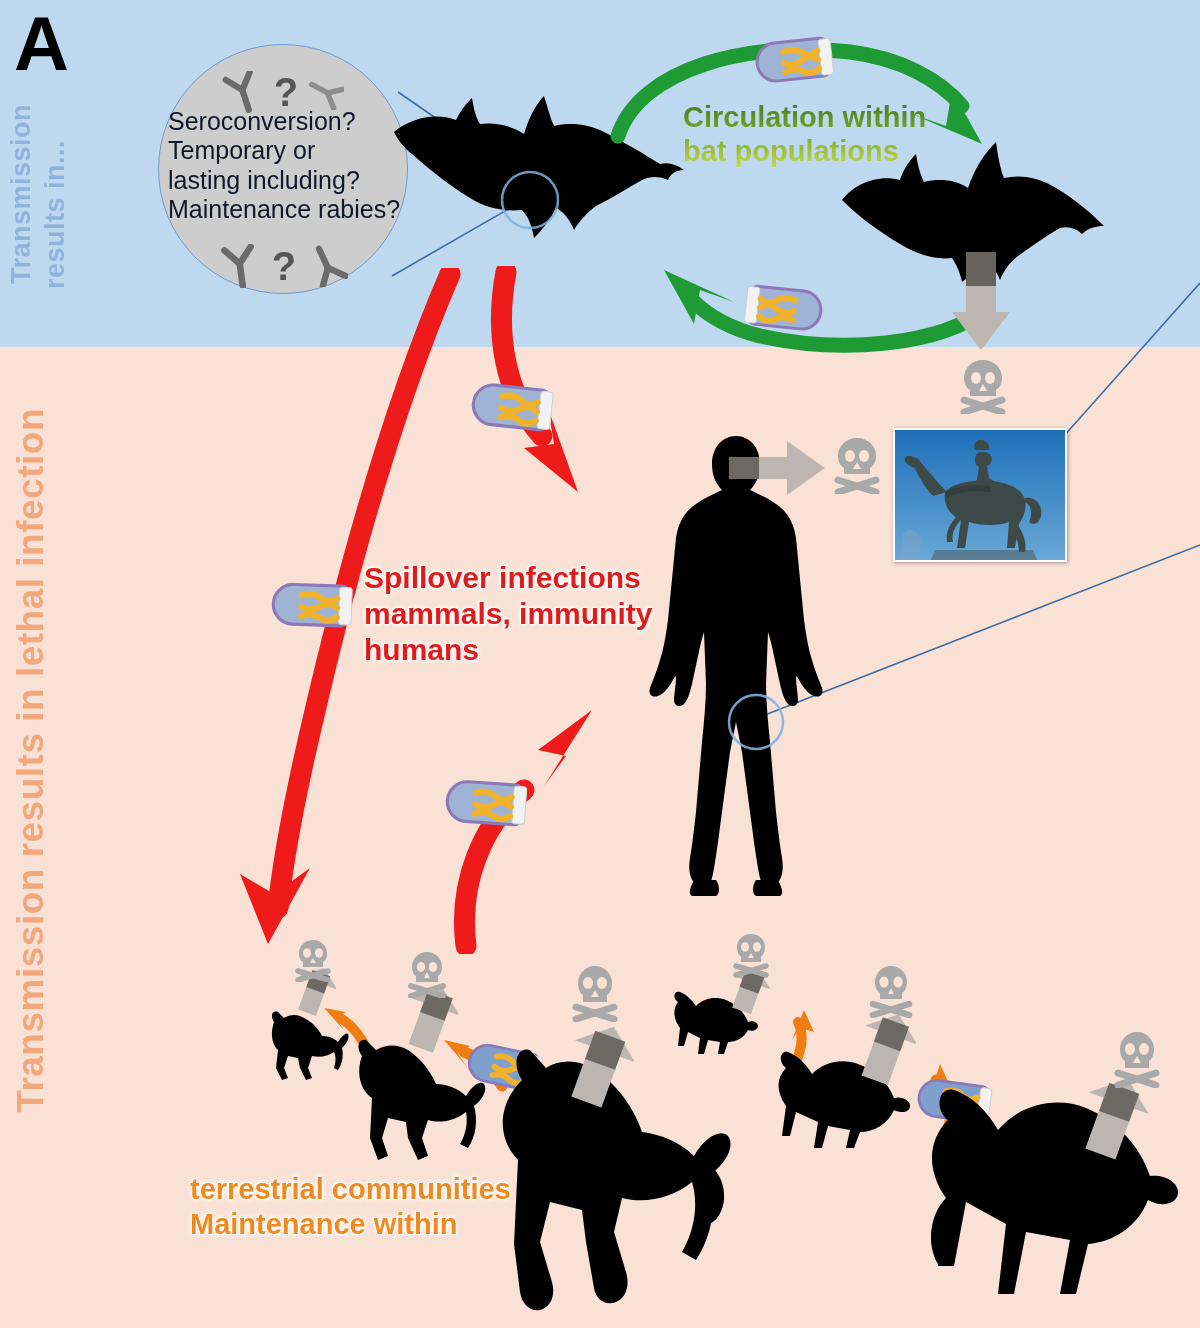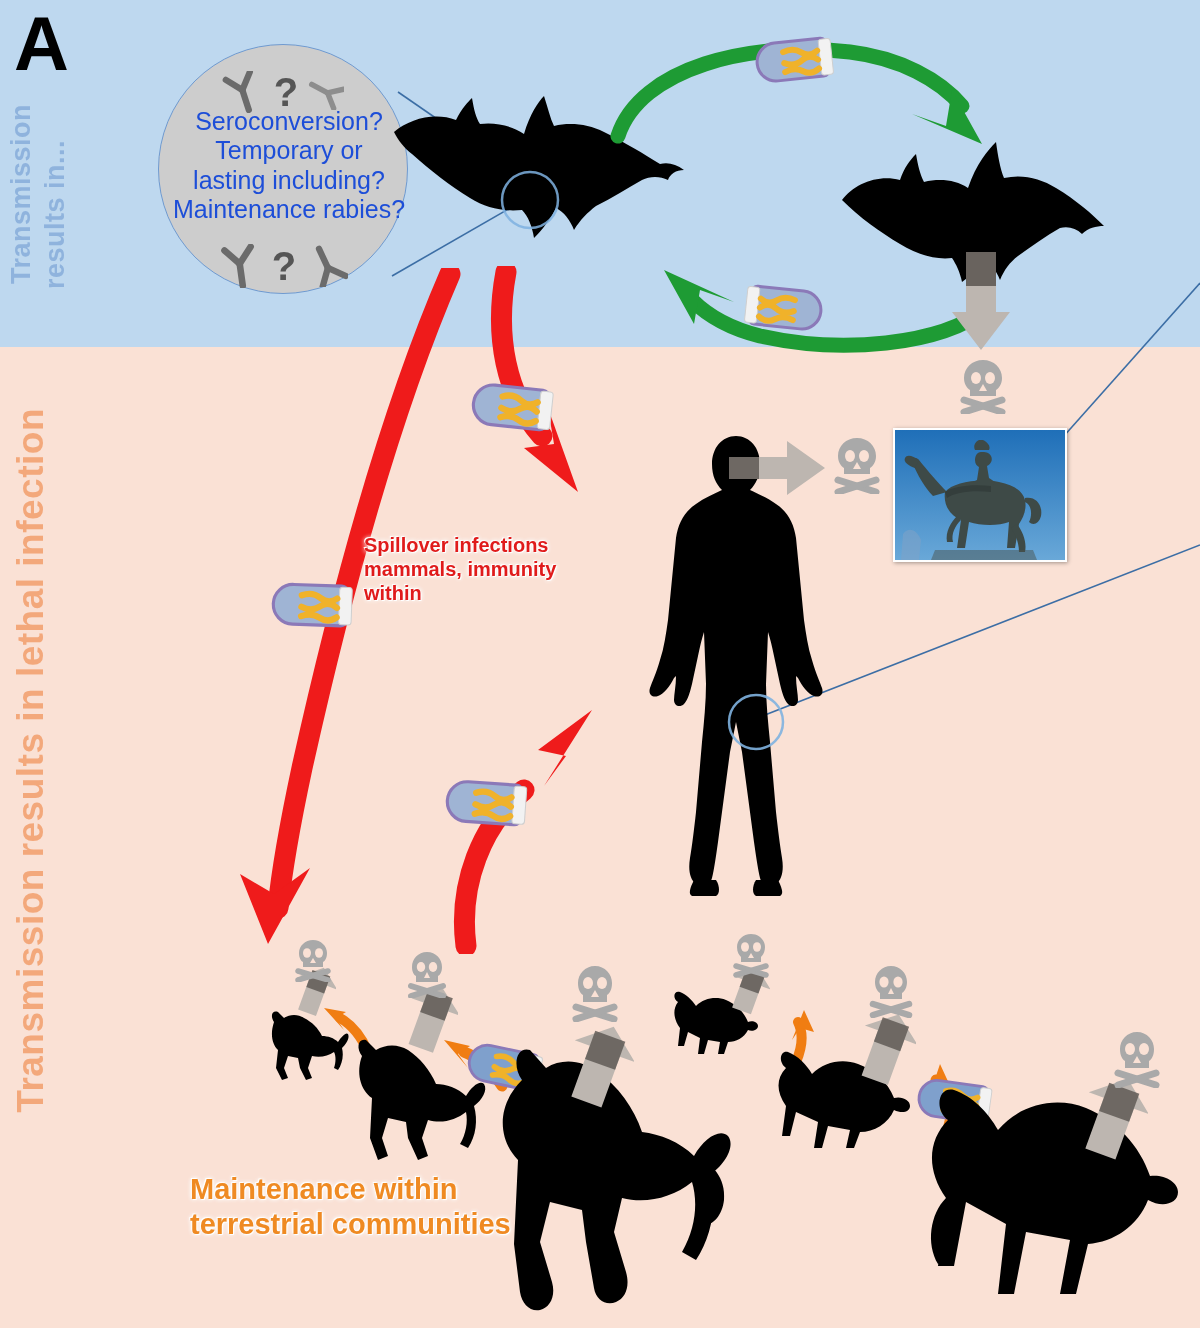--- a/index.html
+++ b/index.html
@@ -39,22 +39,22 @@
 
   
   #question-bubble{
     position:absolute;left:158px;top:44px;
     width:250px;height:250px;border-radius:50%;
     background:#cdcdcd;border:1.5px solid #6f9ad0;
     box-sizing:border-box;
   }
   #question-bubble-text{
     position:absolute;left:156px;top:107px;width:254px;
-    font-size:25px;line-height:1.17;color:#1d4ed8;font-weight:500;
-    text-align:center;padding-left:12px;box-sizing:border-box;
+    font-size:25px;line-height:1.17;color:#0f172a;font-weight:500;
+    text-align:left;padding-left:12px;box-sizing:border-box;
   }
   .ab-row{position:absolute;left:158px;width:250px;height:52px;
           display:flex;align-items:center;justify-content:center;gap:10px;}
   #ab-row-top{top:66px;}
   #ab-row-bottom{top:240px;}
   .ab-row svg{display:block;}
   .qmark{font-size:40px;color:#555;font-weight:bold;line-height:1;}
 
   
   .sil{position:absolute;}
@@ -66,22 +66,22 @@
   
   #label-circulation{
     position:absolute;left:683px;top:100px;width:260px;
     font-size:29px;font-weight:bold;line-height:1.18;
     color:#5c8a23;
     background:linear-gradient(180deg,#3f7a1e 0%, #7fae2d 55%, #c8d94a 100%);
     -webkit-background-clip:text;background-clip:text;color:transparent;
     text-shadow:none;
   }
   #label-spillover{
-    position:absolute;left:364px;top:533px;width:290px;
-    font-size:20px;font-weight:bold;line-height:1.2;color:#e01b1b;
+    position:absolute;left:364px;top:560px;width:290px;
+    font-size:30px;font-weight:bold;line-height:1.2;color:#e01b1b;
     text-shadow:0 0 5px #fff,0 0 5px #fff,1px 1px 0 #fff,-1px -1px 0 #fff;
   }
   #label-maintenance{
     position:absolute;left:190px;top:1172px;width:360px;
     font-size:29px;font-weight:bold;line-height:1.2;color:#ef8a22;
     text-shadow:0 0 5px #fff,0 0 5px #fff,1px 1px 0 #fff,-1px -1px 0 #fff;
   }
 
   
   #statue-photo{
@@ -203,20 +203,24 @@
 
   <svg style="position:absolute;left:600px;top:28px;" width="420" height="140">
     <path d="M18 108 C40 40 150 12 250 24 C300 30 340 52 362 78" fill="none" stroke="#1e9b34" stroke-width="15" stroke-linecap="round"></path>
     <path d="M382 116 L352 62 L346 98 L312 86 Z" fill="#1e9b34"></path>
   </svg>
   <svg style="position:absolute;left:640px;top:250px;" width="380" height="110">
     <path d="M348 58 C300 96 200 104 120 86 C88 78 66 64 52 50" fill="none" stroke="#1e9b34" stroke-width="15" stroke-linecap="round"></path>
     <path d="M24 20 L54 74 L60 40 L94 52 Z" fill="#1e9b34"></path>
   </svg>
 
+  <div id="label-circulation">
+    <div>Circulation within</div>
+    <div>bat populations</div>
+  </div>
 
   <div class="virion" style="left:754px;top:38px;transform:rotate(-6deg);">
     <svg width="82" height="44" viewBox="0 0 82 44">
       <path d="M22 3 H68 A6 6 0 0 1 74 9 V35 A6 6 0 0 1 68 41 H22 A19 19 0 0 1 22 3 Z" fill="#9fb4d4" stroke="#8b79b8" stroke-width="3"></path>
       <rect x="66" y="4" width="12" height="36" rx="3" fill="#f2f2f2" stroke="#cfcfcf" stroke-width="1"></rect>
       <path d="M30 13 q10 -4 18 2 q8 6 16 0 M30 24 q10 5 18 -1 q8 -6 16 1 M30 33 q10 -4 18 1 q8 5 16 -1" fill="none" stroke="#f0b22a" stroke-width="6" stroke-linecap="round"></path>
     </svg>
   </div>
 
   <div class="virion" style="left:742px;top:286px;transform:rotate(6deg) scaleX(-1);">
@@ -318,21 +322,21 @@
     <svg width="86" height="46" viewBox="0 0 82 44">
       <path d="M22 3 H68 A6 6 0 0 1 74 9 V35 A6 6 0 0 1 68 41 H22 A19 19 0 0 1 22 3 Z" fill="#9fb4d4" stroke="#8b79b8" stroke-width="3"></path>
       <rect x="66" y="4" width="12" height="36" rx="3" fill="#f2f2f2" stroke="#cfcfcf" stroke-width="1"></rect>
       <path d="M30 13 q10 -4 18 2 q8 6 16 0 M30 24 q10 5 18 -1 q8 -6 16 1 M30 33 q10 -4 18 1 q8 5 16 -1" fill="none" stroke="#f0b22a" stroke-width="6" stroke-linecap="round"></path>
     </svg>
   </div>
 
   <div id="label-spillover">
     <div>Spillover infections</div>
     <div>mammals, immunity</div>
-    <div>within</div>
+    <div>humans</div>
   </div>
 
   <div class="sil" style="left:646px;top:432px;">
     <svg width="180" height="470" viewBox="0 0 180 470">
       <path fill="#000" d="M90 4 C76 4 66 16 66 32 C66 44 70 52 76 58 C68 62 58 66 50 72
         C38 80 32 92 30 106 L22 188 C20 202 18 216 14 228 C10 242 6 250 4 256
         C2 262 6 266 12 264 C18 262 24 254 28 246 L30 244 C30 254 28 262 28 268
         C28 274 34 276 38 272 C42 268 44 260 46 252 L52 224 C54 214 56 206 58 200
         L60 252 C60 270 58 290 56 310 L50 380 C48 398 46 414 44 426
         C42 438 44 448 50 452 C56 456 64 454 66 446 C68 438 70 424 72 410
@@ -476,22 +480,22 @@
       </g>
     </g>
     <g fill="#fae1d5">
         <ellipse cx="20" cy="19" rx="5" ry="6"></ellipse>
         <ellipse cx="34" cy="19" rx="5" ry="6"></ellipse>
       <path d="M27 26 l-4 7 h8 Z"></path>
       </g>
   </svg>
 
   <div id="label-maintenance">
+    <div>terrestrial communities</div>
     <div>Maintenance within</div>
-    <div>terrestrial communities</div>
   </div>
 
   <div class="sil" style="left:672px;top:984px;">
     <svg width="88" height="72" viewBox="0 0 88 72">
       <path fill="#000" d="M6 18 C0 14 2 6 8 8 C14 10 20 16 24 22
         C32 14 44 12 54 16 C64 20 72 28 76 38 C80 36 86 38 86 42
         C86 46 80 48 76 46 C72 54 64 58 56 58 L52 70 L46 70 L48 58
         L36 56 L32 70 L26 70 L28 54 L16 48 L12 62 L6 62 L8 44
         C2 36 0 26 6 18 Z"></path>
     </svg>

